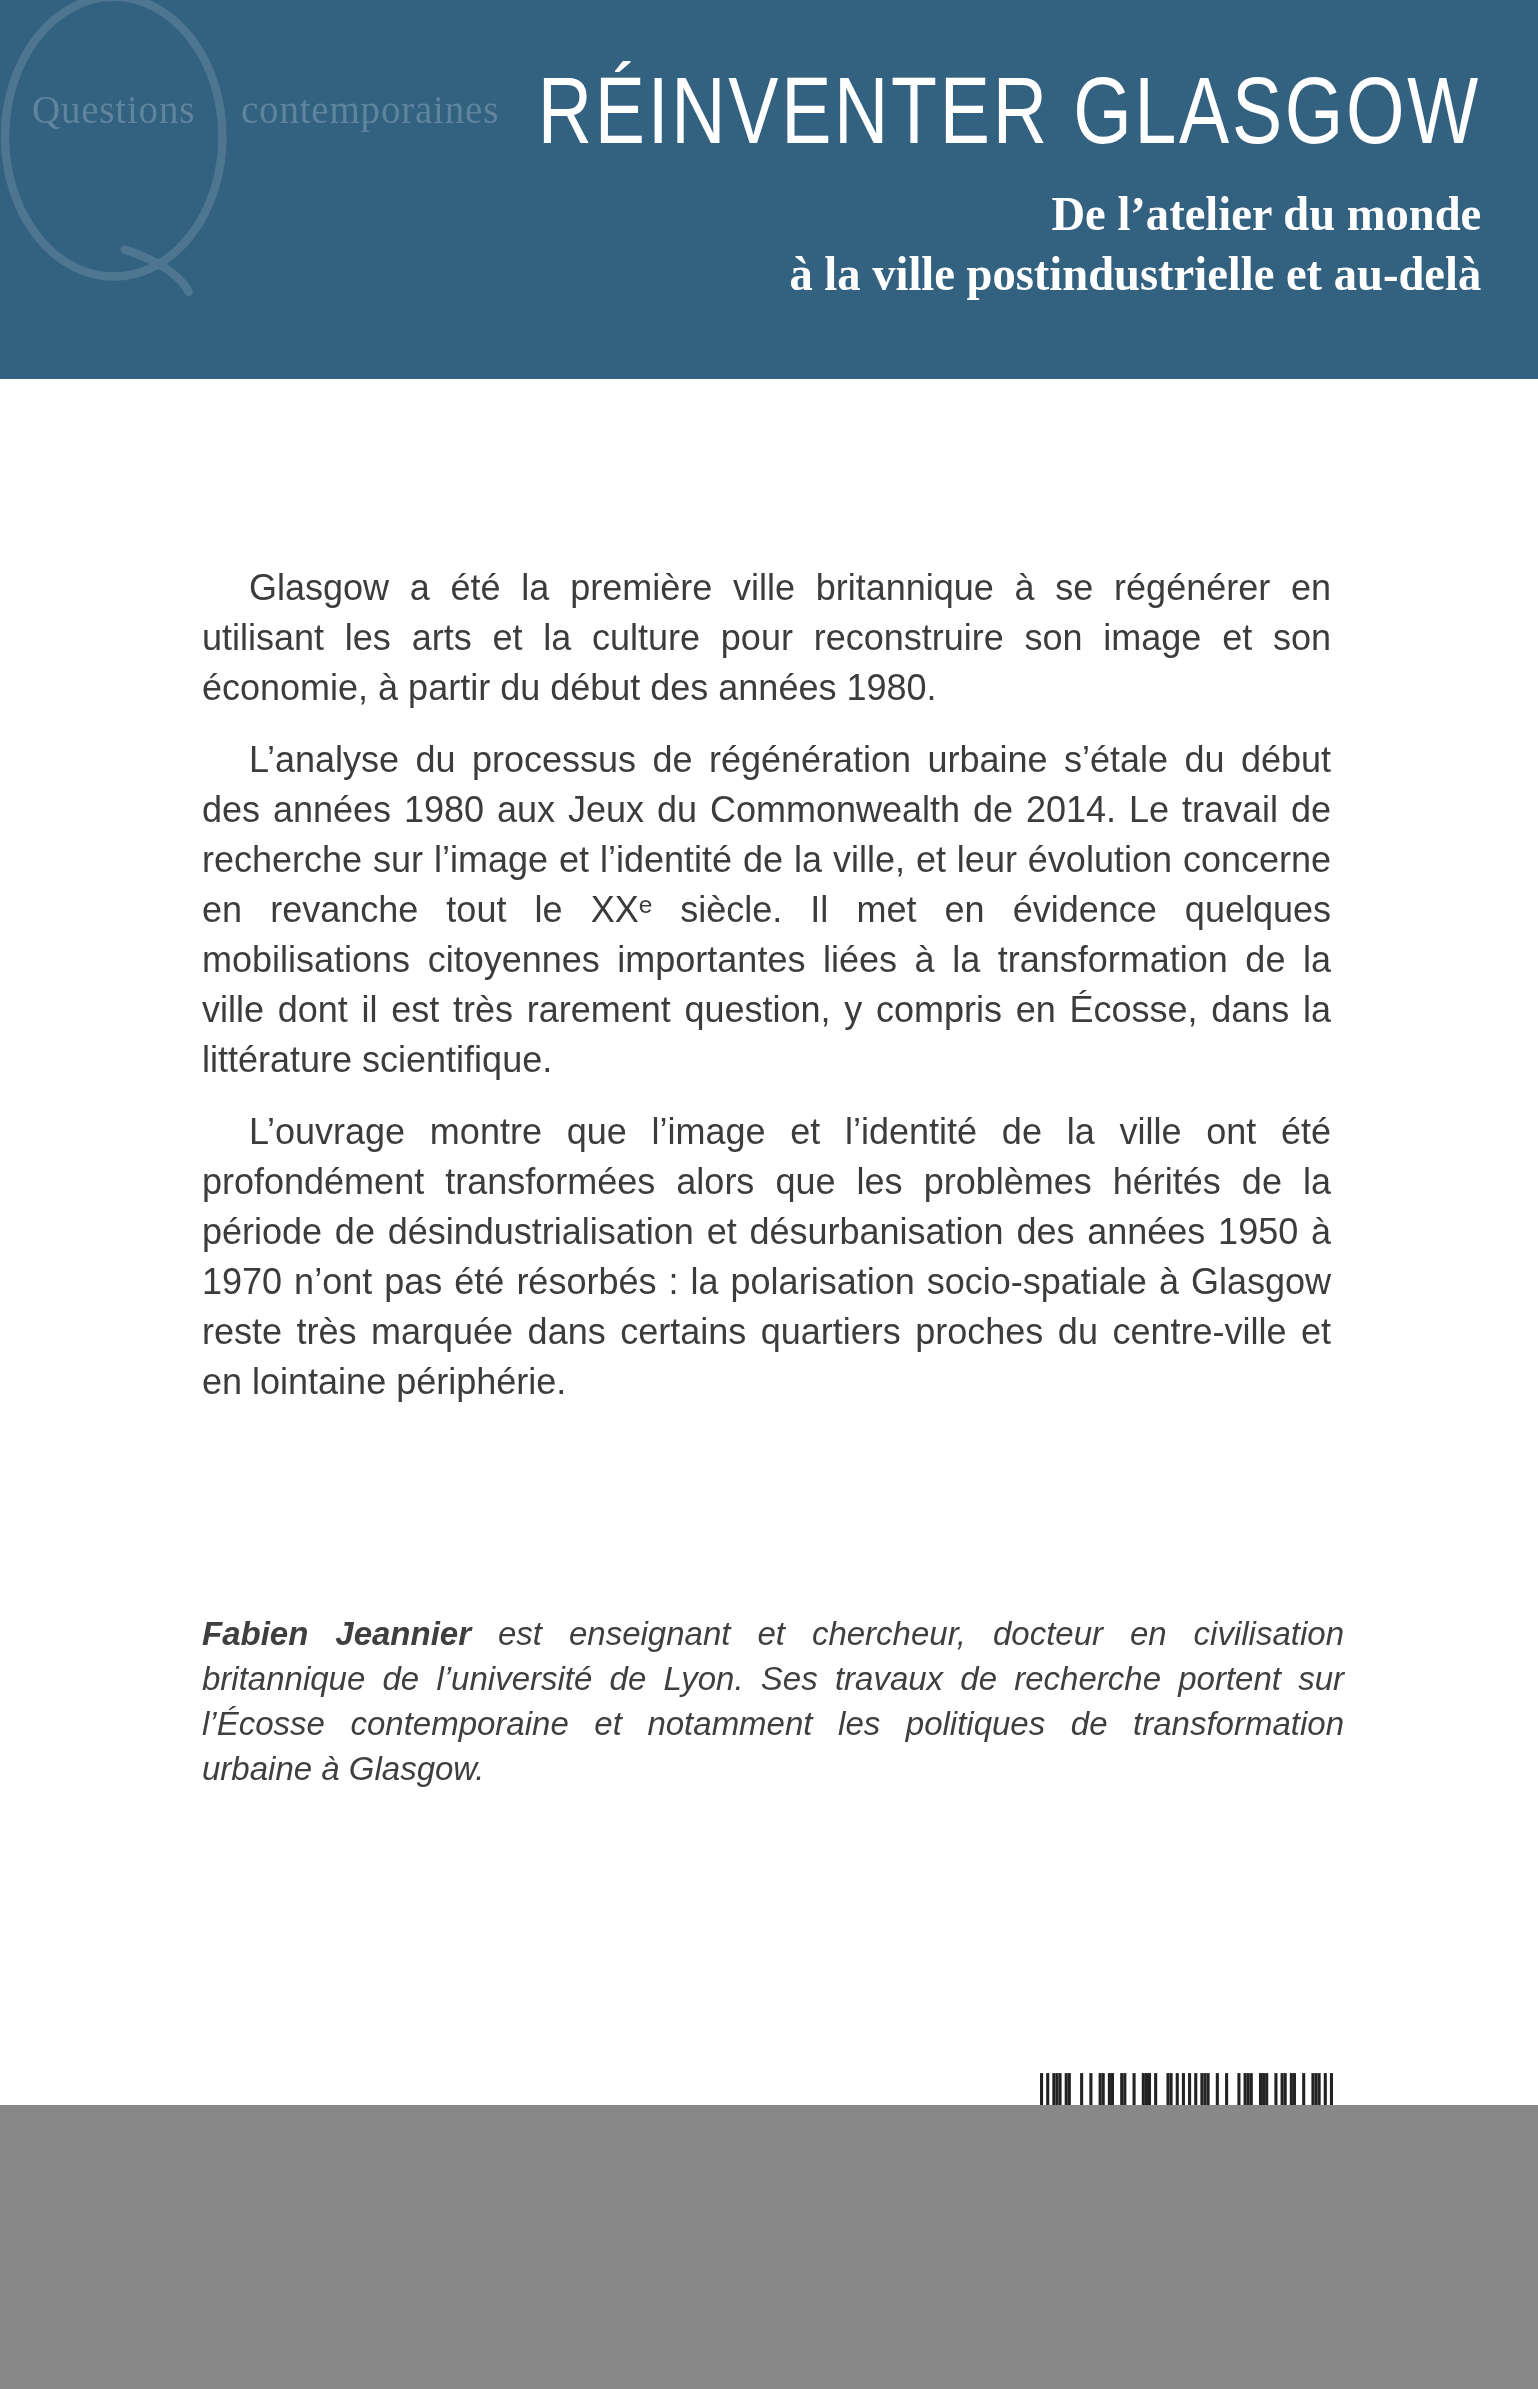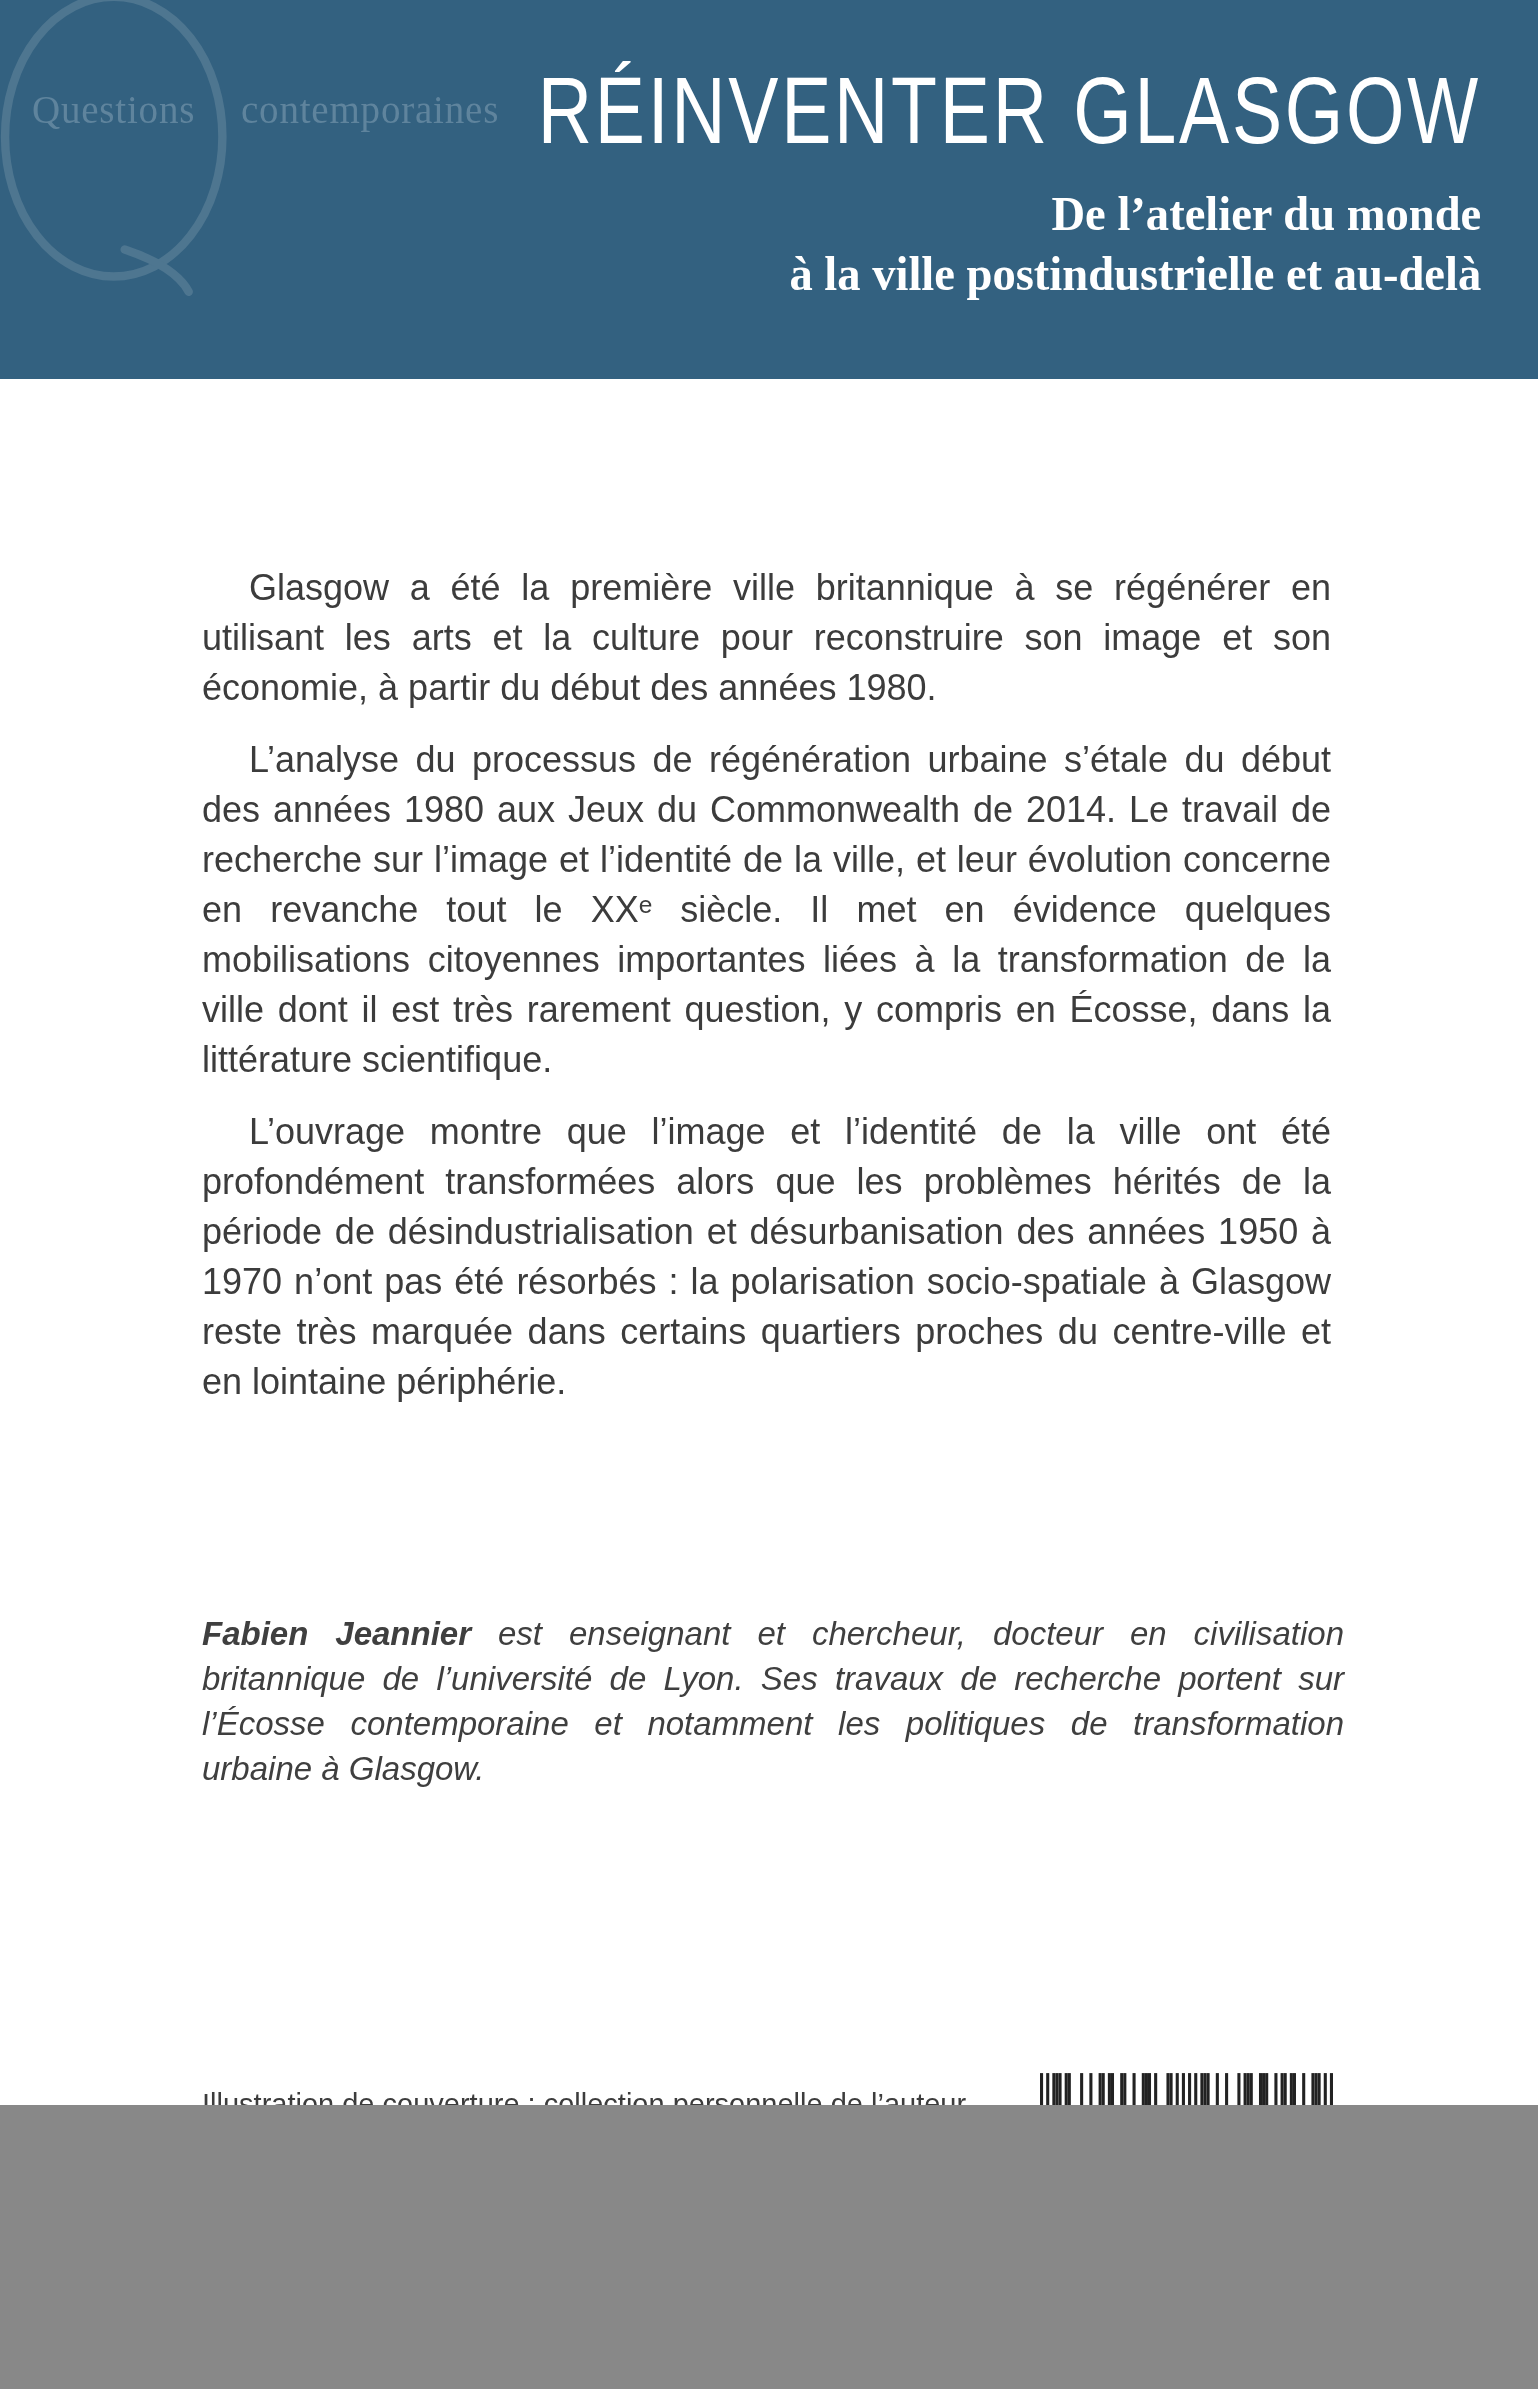--- a/index.html
+++ b/index.html
@@ -137,21 +137,20 @@
     <p>Glasgow a été la première ville britannique à se régénérer en utilisant les arts et la culture pour reconstruire son image et son économie, à partir du début des années 1980.</p>
     <p>L’analyse du processus de régénération urbaine s’étale du début des années 1980 aux Jeux du Commonwealth de 2014. Le travail de recherche sur l’image et l’identité de la ville, et leur évolution concerne en revanche tout le XXᵉ siècle. Il met en évidence quelques mobilisations citoyennes importantes liées à la transformation de la ville dont il est très rarement question, y compris en Écosse, dans la littérature scientifique.</p>
     <p>L’ouvrage montre que l’image et l’identité de la ville ont été profondément transformées alors que les problèmes hérités de la période de désindustrialisation et désurbanisation des années 1950 à 1970 n’ont pas été résorbés : la polarisation socio-spatiale à Glasgow reste très marquée dans certains quartiers proches du centre-ville et en lointaine périphérie.</p>
   </div>
 
   <div class="bio">
     <span class="author-name">Fabien Jeannier</span><span> est enseignant et chercheur, docteur en civilisation britannique de l’université de Lyon. Ses travaux de recherche portent sur l’Écosse contemporaine et notamment les politiques de transformation urbaine à Glasgow.</span>
   </div>
 
 
-  <div class="credit">Illustration de couverture : collection personnelle de l’auteur.</div>
   <div class="isbn">ISBN : 978-2-14-048402-5</div>
   <div class="price">27 €</div>
 
   <div class="barcode">
     <svg id="barcode-svg" width="293" height="177" viewBox="0 0 348 210">
         <rect x="0.00" y="0" width="3.66" height="206" fill="#222222"></rect>
         <rect x="7.33" y="0" width="3.66" height="206" fill="#222222"></rect>
         <rect x="14.65" y="0" width="3.66" height="178" fill="#222222"></rect>
         <rect x="18.32" y="0" width="3.66" height="178" fill="#222222"></rect>
         <rect x="21.98" y="0" width="3.66" height="178" fill="#222222"></rect>

